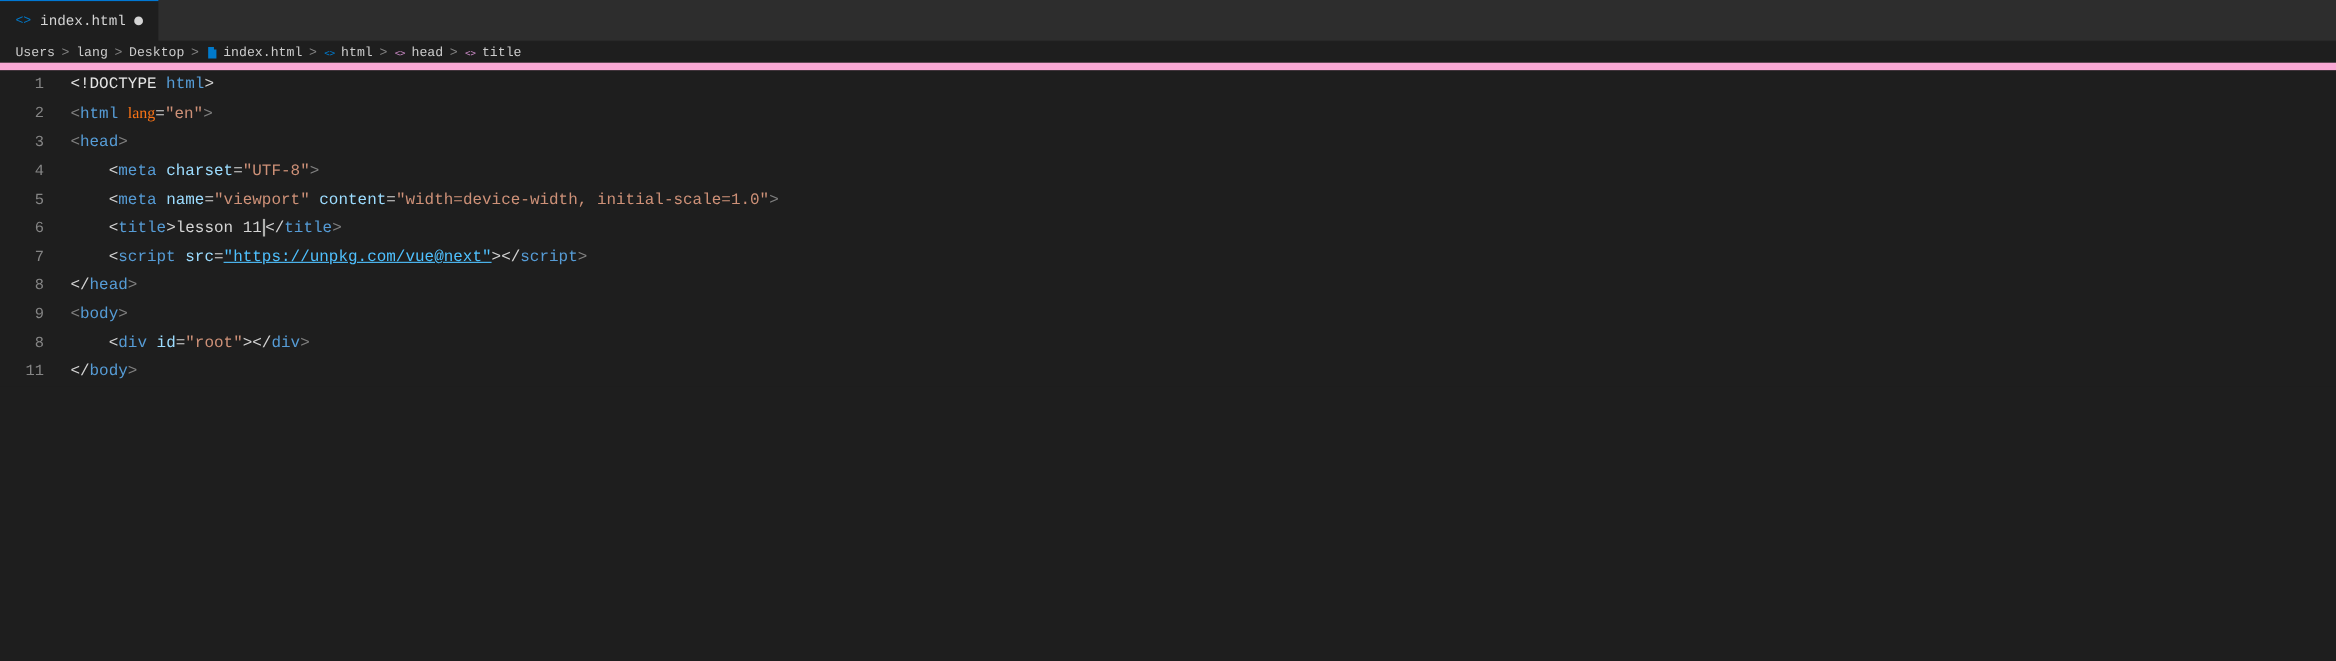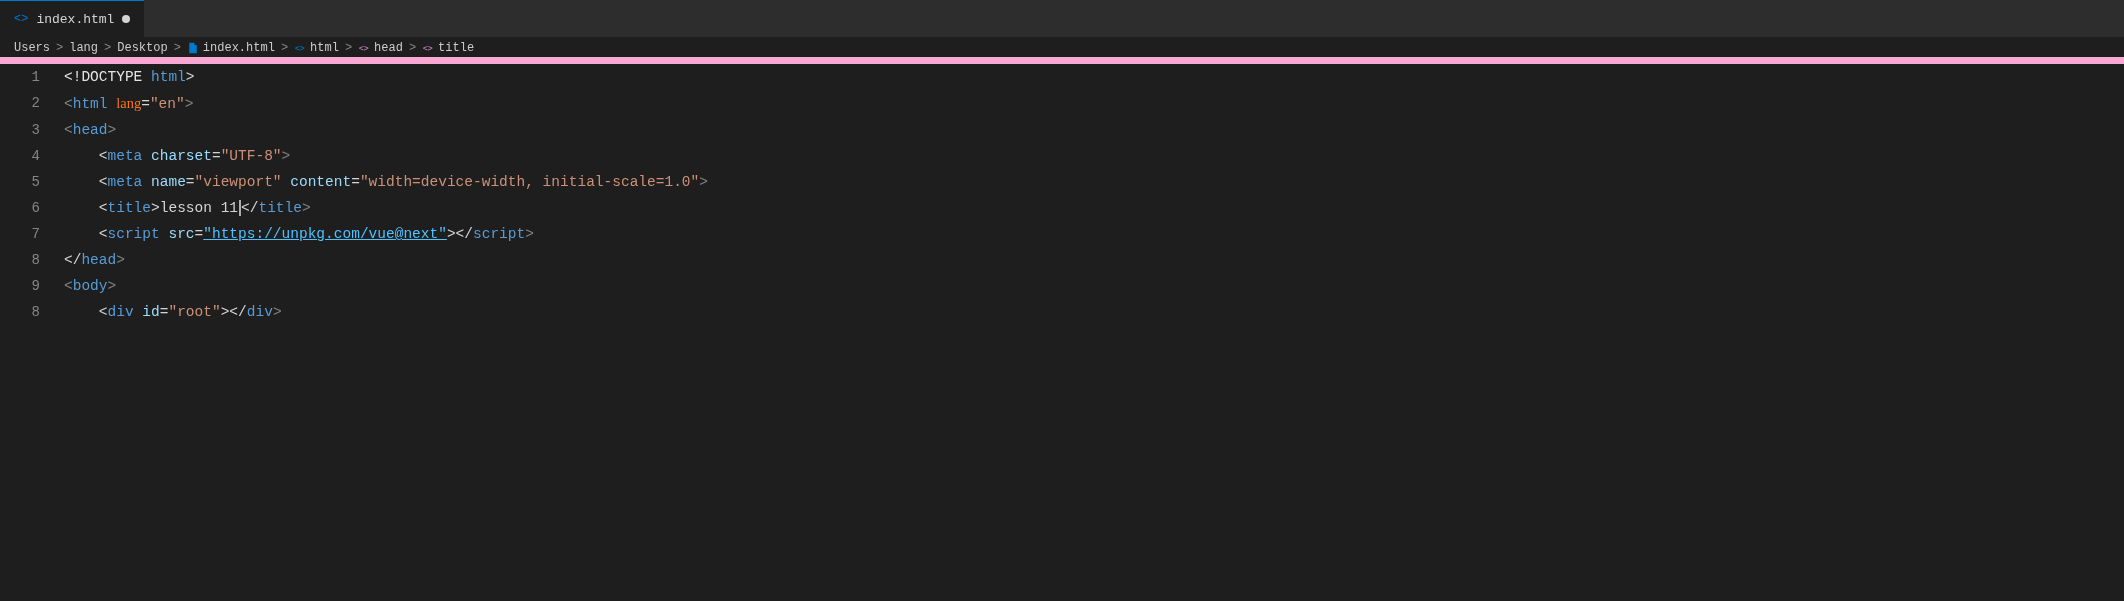--- a/index.html
+++ b/index.html
@@ -218,13 +218,17 @@
       <div class="line-content"><span style="color: rgb(212, 212, 212);">&lt;/</span><span style="color: rgb(86, 156, 214);">head</span><span style="color: rgb(128, 128, 128);">&gt;</span></div>
     </div>
     <div class="code-line">
       <div class="line-number">9</div>
       <div class="line-content"><span style="color: rgb(128, 128, 128);">&lt;</span><span style="color: rgb(86, 156, 214);">body</span><span style="color: rgb(128, 128, 128);">&gt;</span></div>
     </div>
     <div class="code-line">
       <div class="line-number">8</div>
       <div class="line-content"><span style="color: rgb(212, 212, 212);">    &lt;</span><span style="color: rgb(86, 156, 214);">div</span><span style="color: rgb(212, 212, 212);"> </span><span style="color: rgb(156, 220, 254);">id</span><span style="color: rgb(212, 212, 212);">=</span><span style="color: rgb(206, 145, 120);">"root"</span><span style="color: rgb(212, 212, 212);">&gt;&lt;/</span><span style="color: rgb(86, 156, 214);">div</span><span style="color: rgb(128, 128, 128);">&gt;</span></div>
     </div>
+    <div class="code-line">
+      <div class="line-number">11</div>
+      <div class="line-content"><span style="color: rgb(212, 212, 212);">&lt;/</span><span style="color: rgb(86, 156, 214);">body</span><span style="color: rgb(128, 128, 128);">&gt;</span></div>
+    </div>
   </div>
 
 </body></html>

